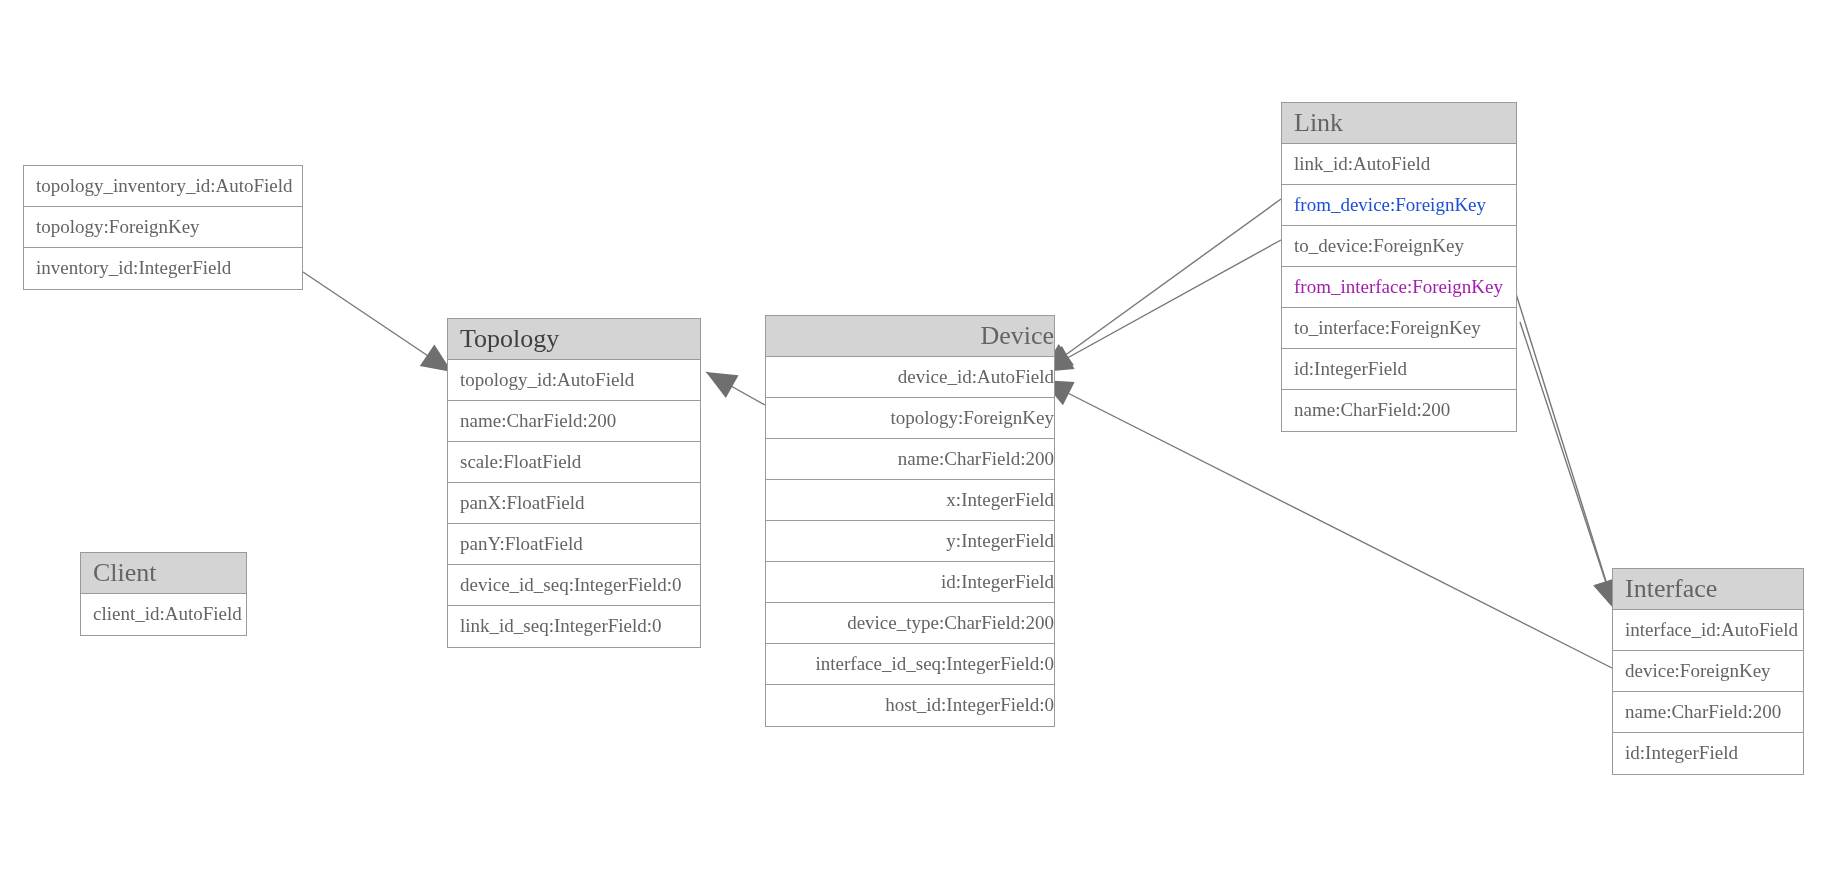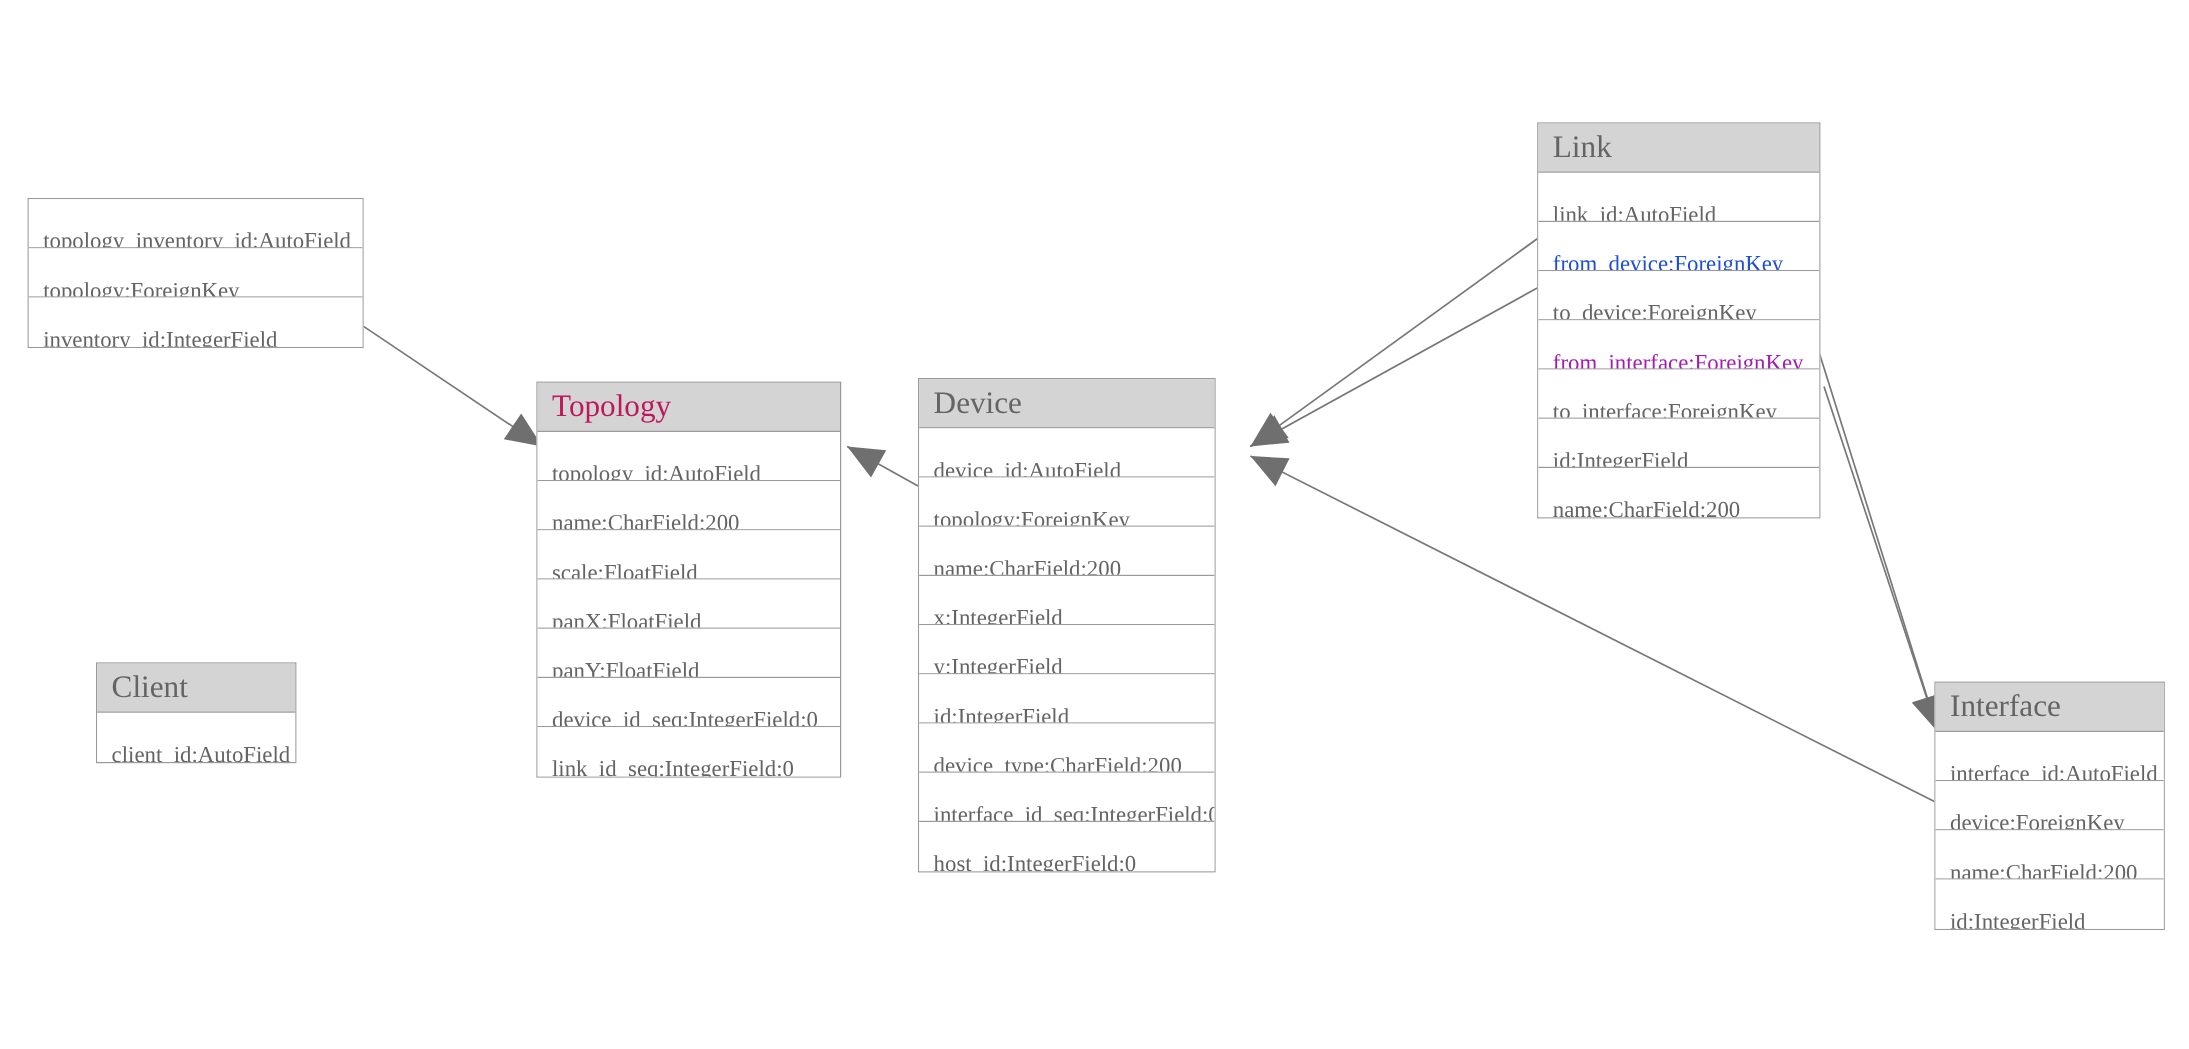--- a/index.html
+++ b/index.html
@@ -43,21 +43,21 @@
     white-space: nowrap;
     overflow: hidden;
   }
   .entity-field {
     box-sizing: border-box;
     border-bottom: 1px solid #9a9a9a;
     color: #646464;
     font-size: 19px;
     line-height: 40px;
     height: 41px;
-    padding: 16px 0 0 12px;
+    padding: 0 0 0 12px;
     background: #ffffff;
     white-space: nowrap;
     overflow: hidden;
   }
   .entity-field:last-child {
     border-bottom: none;
   }
 </style>
 </head>
 <body>
@@ -99,30 +99,30 @@
       <div class="entity" style="left: 23px; top: 165px; width: 280px; border-color: rgb(154, 154, 154);">
         <div class="entity-field" style="color: rgb(100, 100, 100); border-bottom-color: rgb(154, 154, 154);">topology_inventory_id:AutoField</div>
         <div class="entity-field" style="color: rgb(100, 100, 100); border-bottom-color: rgb(154, 154, 154);">topology:ForeignKey</div>
         <div class="entity-field" style="color: rgb(100, 100, 100); border-bottom-color: rgb(154, 154, 154);">inventory_id:IntegerField</div>
       </div>
       <div class="entity" style="left: 80px; top: 552px; width: 167px; border-color: rgb(154, 154, 154);">
         <div class="entity-header" style="background: rgb(212, 212, 212); color: rgb(100, 100, 100); border-bottom-color: rgb(154, 154, 154);">Client</div>
         <div class="entity-field" style="color: rgb(100, 100, 100); border-bottom-color: rgb(154, 154, 154);">client_id:AutoField</div>
       </div>
       <div class="entity" style="left: 447px; top: 318px; width: 254px; border-color: rgb(154, 154, 154);">
-        <div class="entity-header" style="background: rgb(212, 212, 212); color: #be185d; border-bottom-color: rgb(154, 154, 154);">Topology</div>
+        <div class="entity-header" style="background: rgb(212, 212, 212); color: #404040; border-bottom-color: rgb(154, 154, 154);">Topology</div>
         <div class="entity-field" style="color: rgb(100, 100, 100); border-bottom-color: rgb(154, 154, 154);">topology_id:AutoField</div>
         <div class="entity-field" style="color: rgb(100, 100, 100); border-bottom-color: rgb(154, 154, 154);">name:CharField:200</div>
         <div class="entity-field" style="color: rgb(100, 100, 100); border-bottom-color: rgb(154, 154, 154);">scale:FloatField</div>
         <div class="entity-field" style="color: rgb(100, 100, 100); border-bottom-color: rgb(154, 154, 154);">panX:FloatField</div>
         <div class="entity-field" style="color: rgb(100, 100, 100); border-bottom-color: rgb(154, 154, 154);">panY:FloatField</div>
         <div class="entity-field" style="color: rgb(100, 100, 100); border-bottom-color: rgb(154, 154, 154);">device_id_seq:IntegerField:0</div>
         <div class="entity-field" style="color: rgb(100, 100, 100); border-bottom-color: rgb(154, 154, 154);">link_id_seq:IntegerField:0</div>
       </div>
-      <div class="entity" style="left: 765px; top: 315px; width: 248px; border-color: rgb(154, 154, 154);">
+      <div class="entity" style="left: 765px; top: 315px; width: 290px; border-color: rgb(154, 154, 154); text-align: right;">
         <div class="entity-header" style="background: rgb(212, 212, 212); color: rgb(100, 100, 100); border-bottom-color: rgb(154, 154, 154);">Device</div>
         <div class="entity-field" style="color: rgb(100, 100, 100); border-bottom-color: rgb(154, 154, 154);">device_id:AutoField</div>
         <div class="entity-field" style="color: rgb(100, 100, 100); border-bottom-color: rgb(154, 154, 154);">topology:ForeignKey</div>
         <div class="entity-field" style="color: rgb(100, 100, 100); border-bottom-color: rgb(154, 154, 154);">name:CharField:200</div>
         <div class="entity-field" style="color: rgb(100, 100, 100); border-bottom-color: rgb(154, 154, 154);">x:IntegerField</div>
         <div class="entity-field" style="color: rgb(100, 100, 100); border-bottom-color: rgb(154, 154, 154);">y:IntegerField</div>
         <div class="entity-field" style="color: rgb(100, 100, 100); border-bottom-color: rgb(154, 154, 154);">id:IntegerField</div>
         <div class="entity-field" style="color: rgb(100, 100, 100); border-bottom-color: rgb(154, 154, 154);">device_type:CharField:200</div>
         <div class="entity-field" style="color: rgb(100, 100, 100); border-bottom-color: rgb(154, 154, 154);">interface_id_seq:IntegerField:0</div>
         <div class="entity-field" style="color: rgb(100, 100, 100); border-bottom-color: rgb(154, 154, 154);">host_id:IntegerField:0</div>

